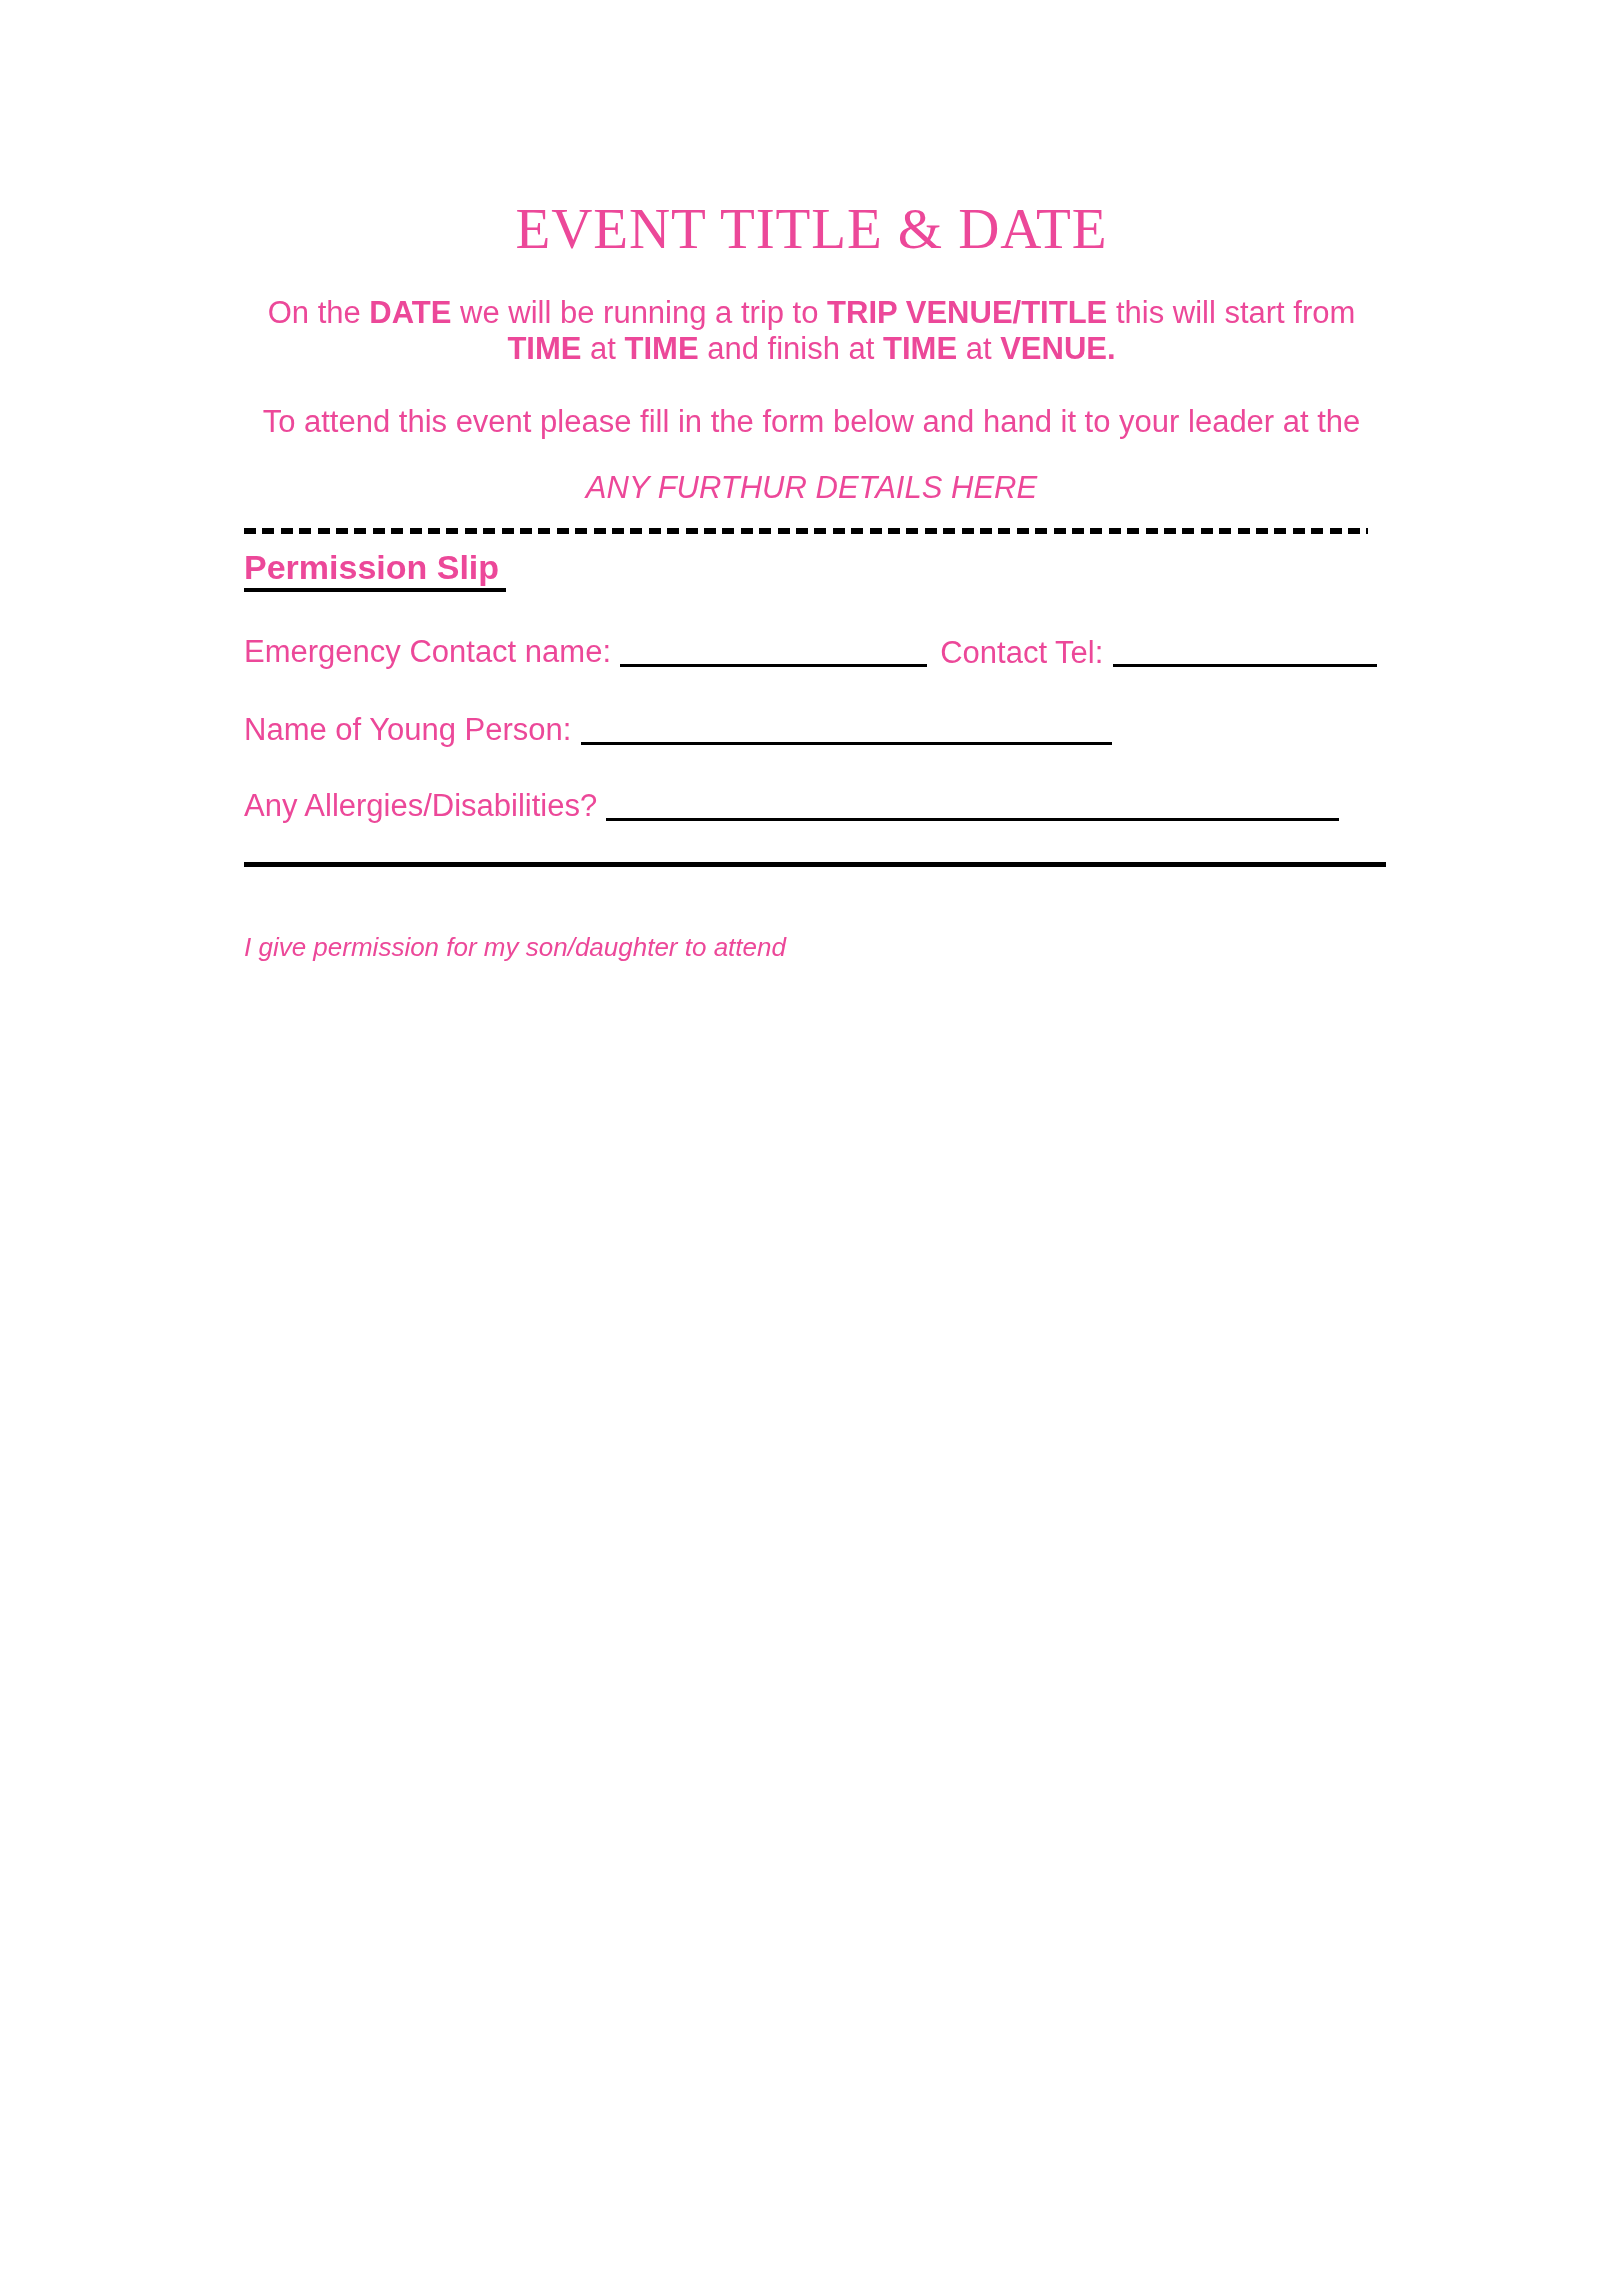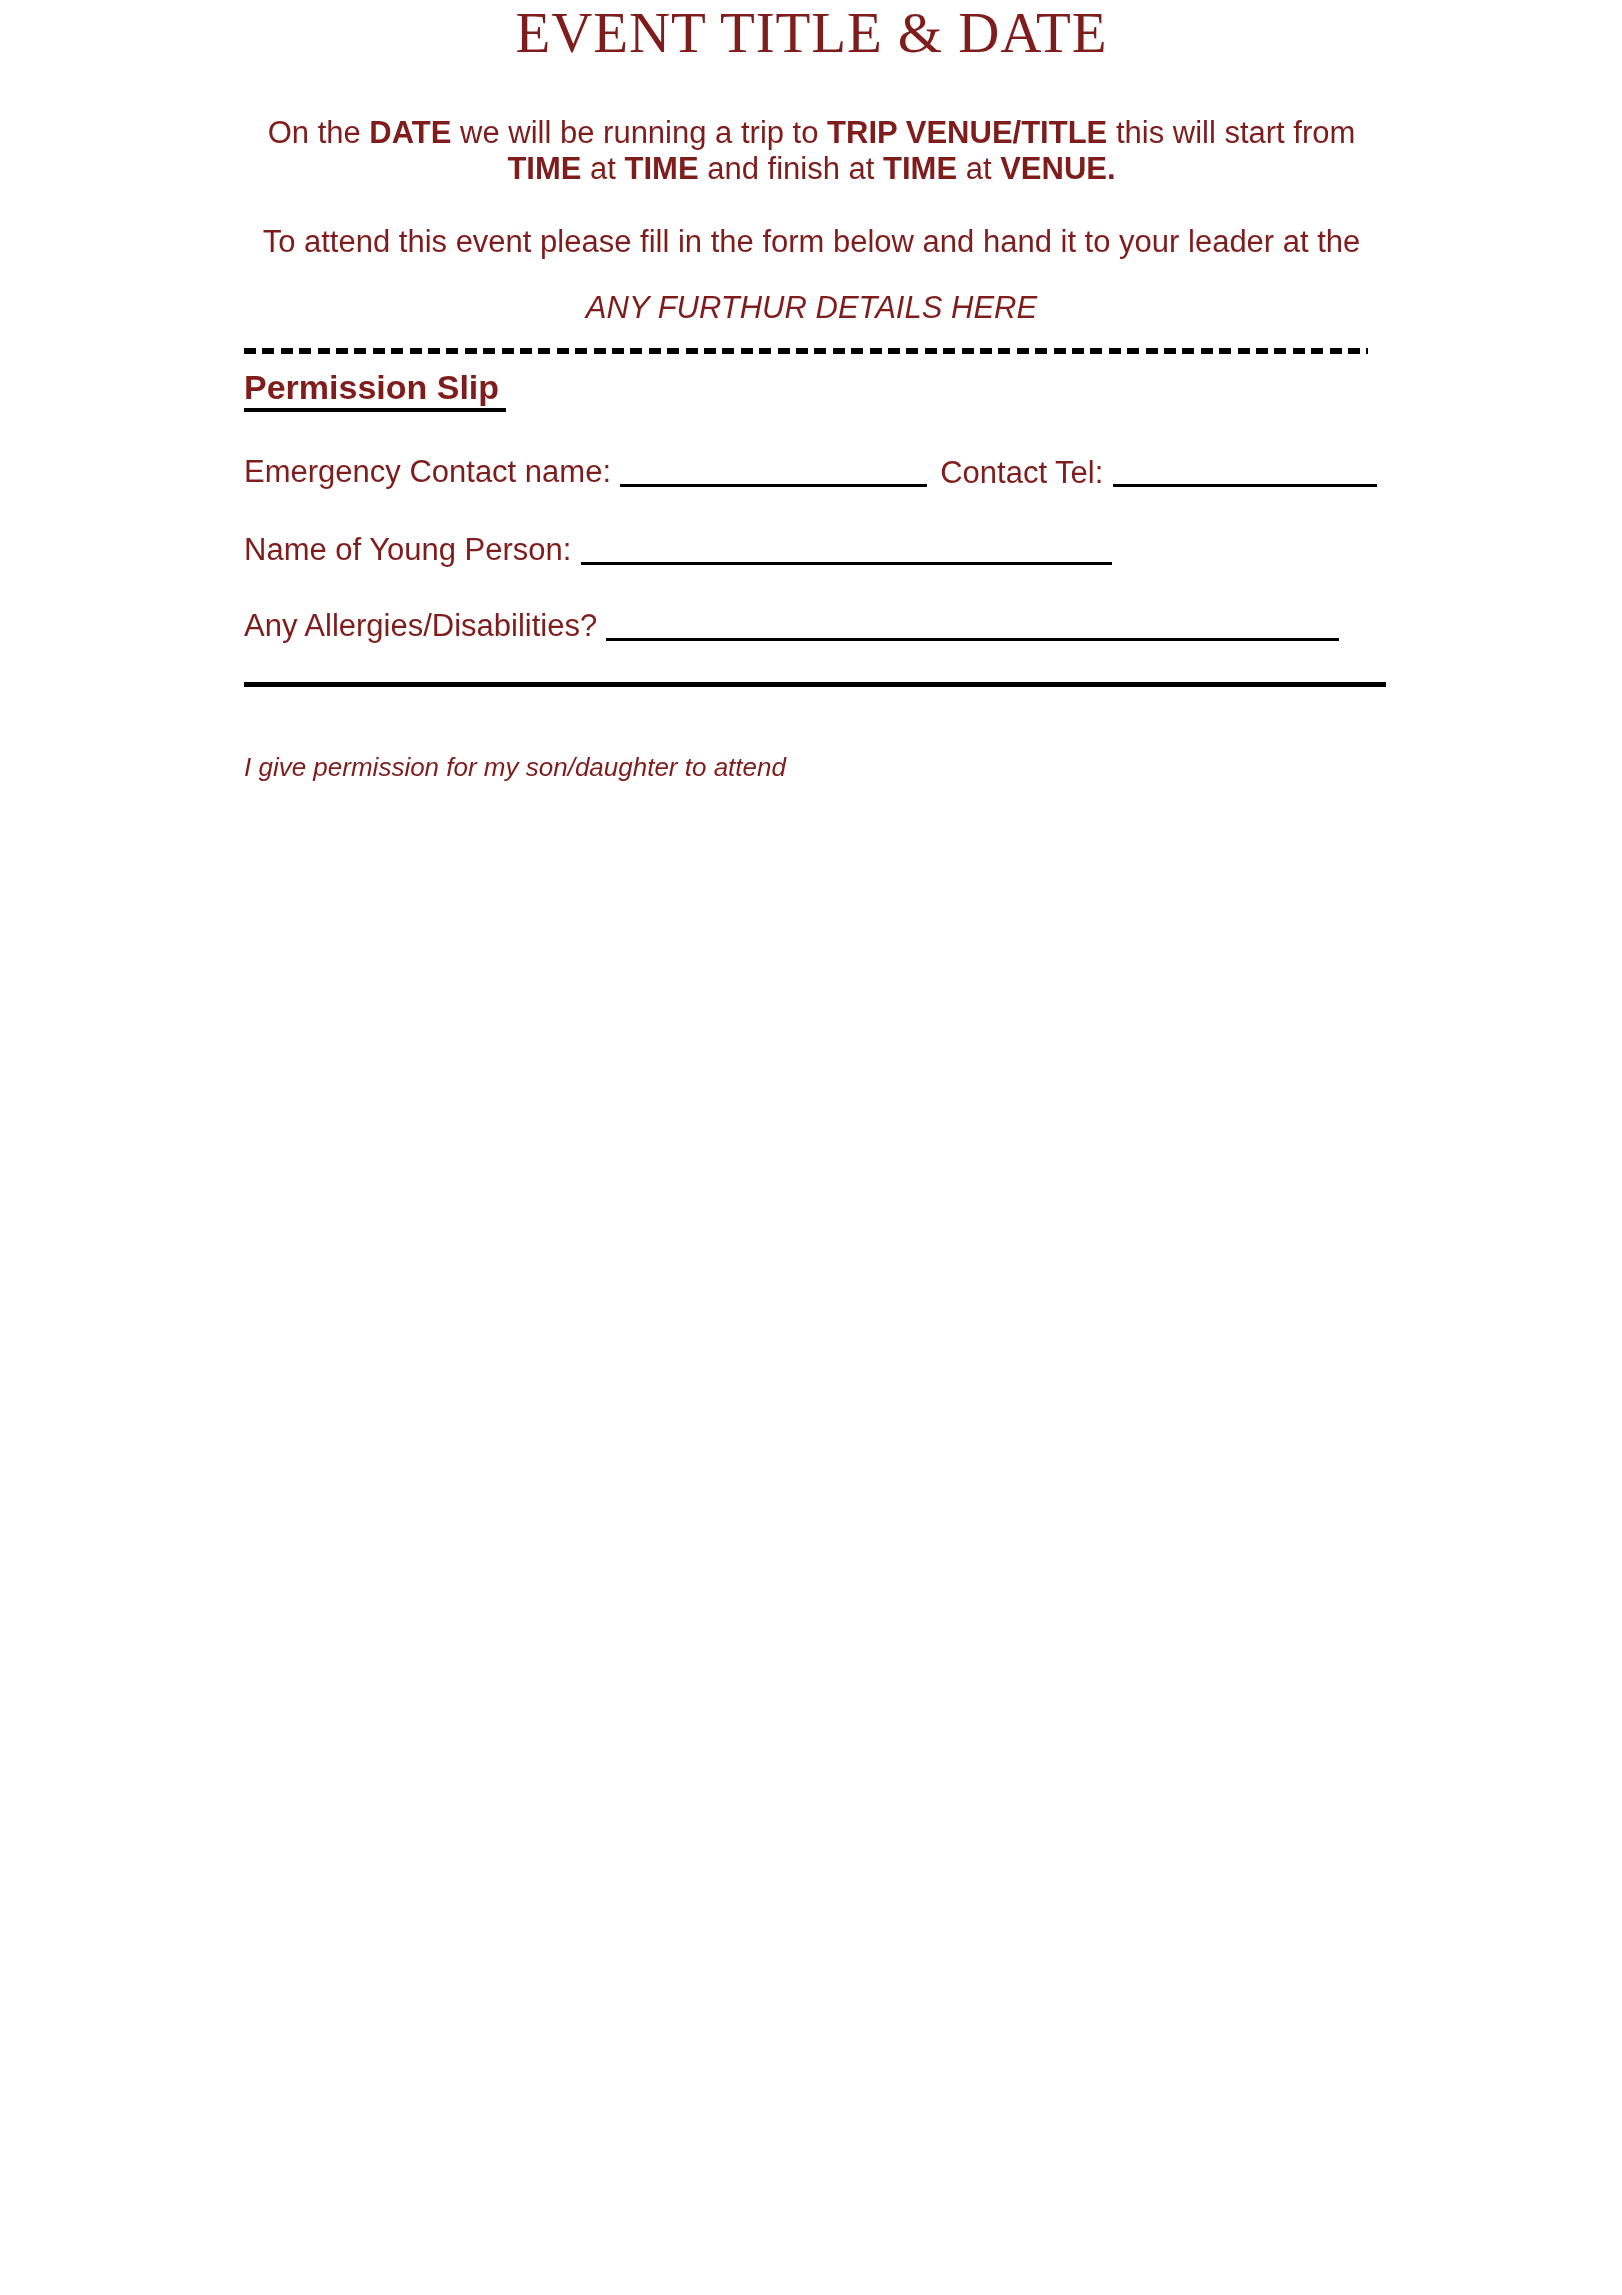--- a/index.html
+++ b/index.html
@@ -1,42 +1,43 @@
 <!DOCTYPE html>
 <html style="font-size:14.7px"><head>
 <meta charset="utf-8">
 <style>
   html,body{margin:0;padding:0;background:#ffffff;}
   .page{
     position:relative;
     width:1623px;
     height:2146px;
     background:#ffffff;
-    color:#7f1d1d;
+    color:#ec4899;
     font-family:"Liberation Sans","DejaVu Sans",sans-serif;
     overflow:hidden;
     box-sizing:border-box;
+    padding-top:196px;
   }
   .doc-title{
     font-family:"Liberation Serif","DejaVu Serif",serif;
     font-weight:400;
     font-size:57px;
     line-height:66px;
     text-align:center;
     margin:0;
     letter-spacing:0.9px;
   }
   .centered-block{
     width:1313px;
     margin:0 auto;
     text-align:center;
     font-size:31px;
     line-height:36px;
   }
-  .intro{margin-top:49px;}
+  .intro{margin-top:33px;}
   .attend{margin-top:37px;}
   .further{
     margin-top:30px;
     font-style:italic;
     font-size:31px;
     line-height:35px;
     text-align:center;
   }
   .left-col{margin-left:244px; margin-right:241px;}
   .dashed-divider{

